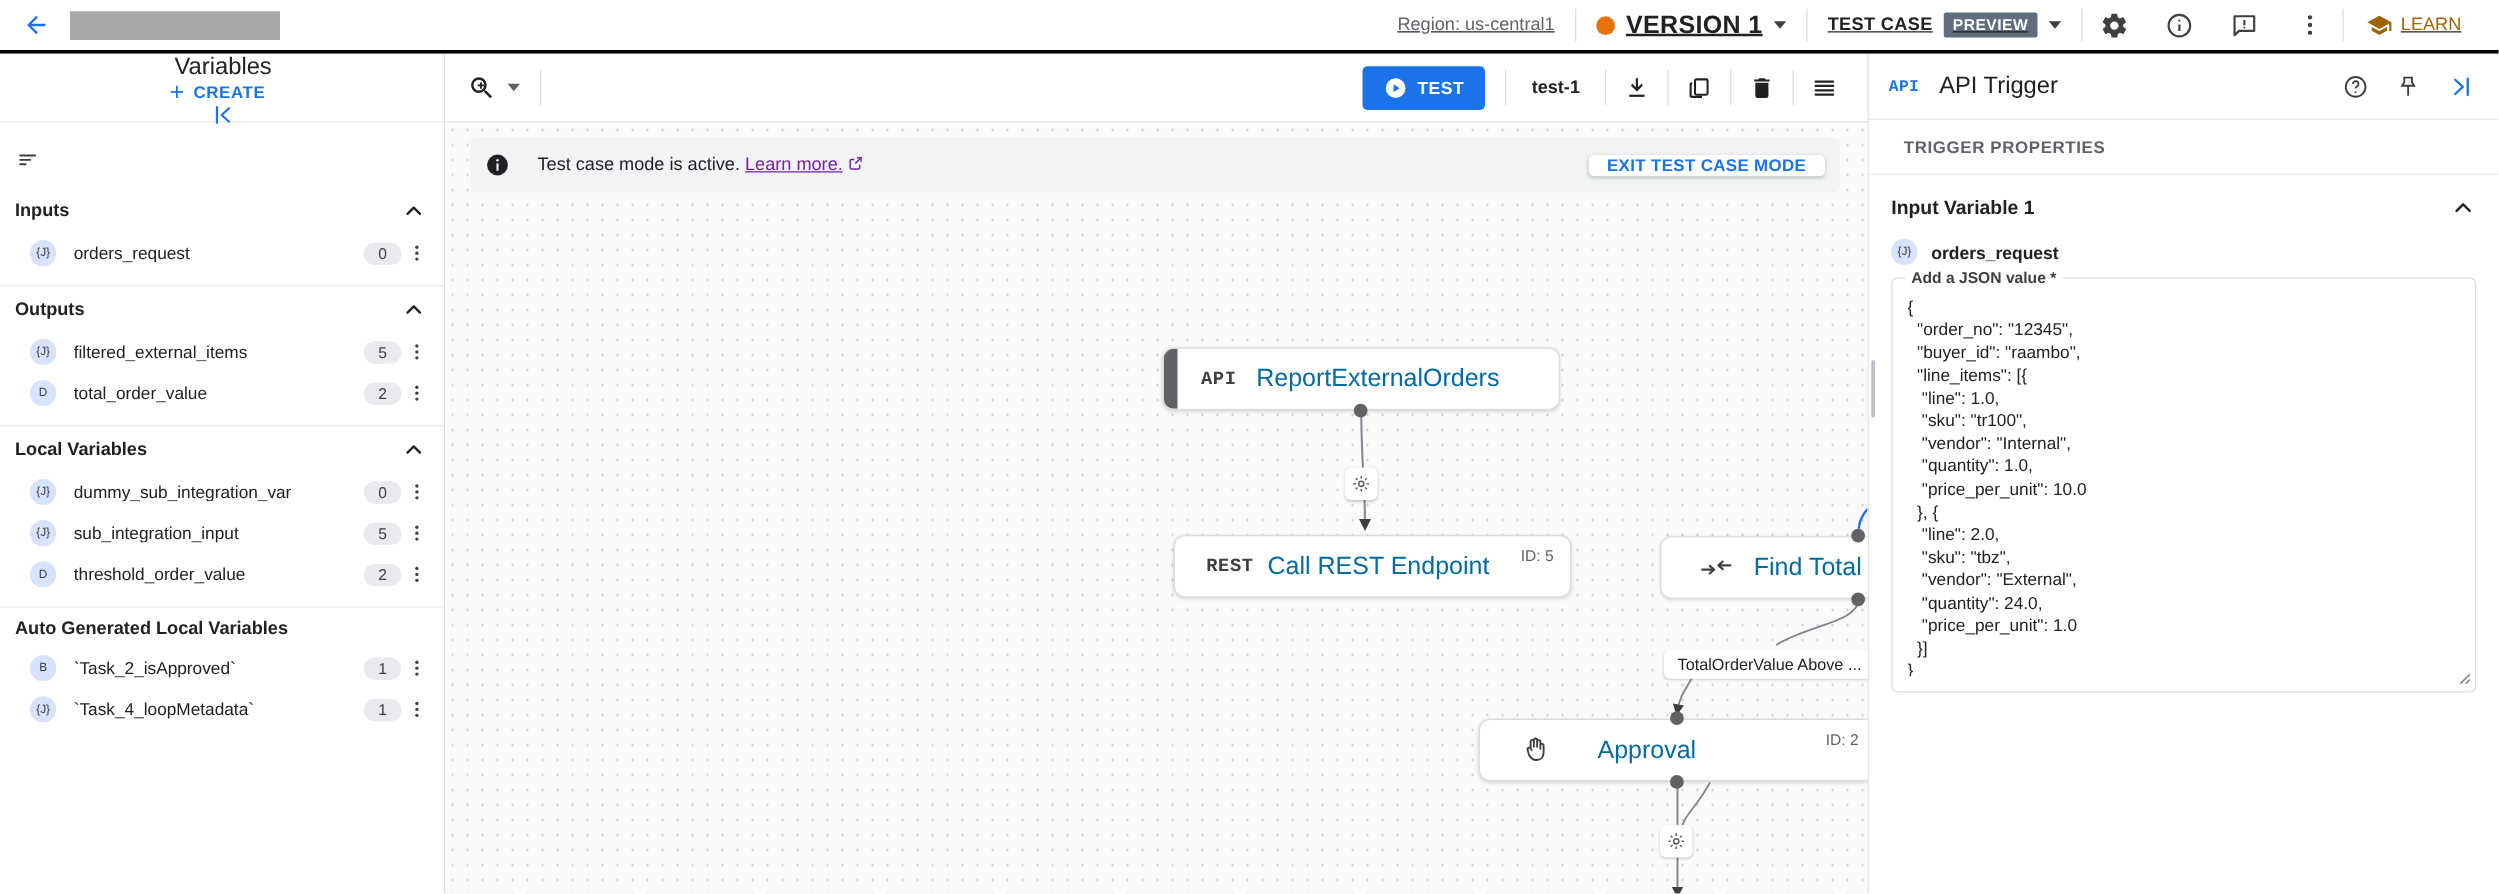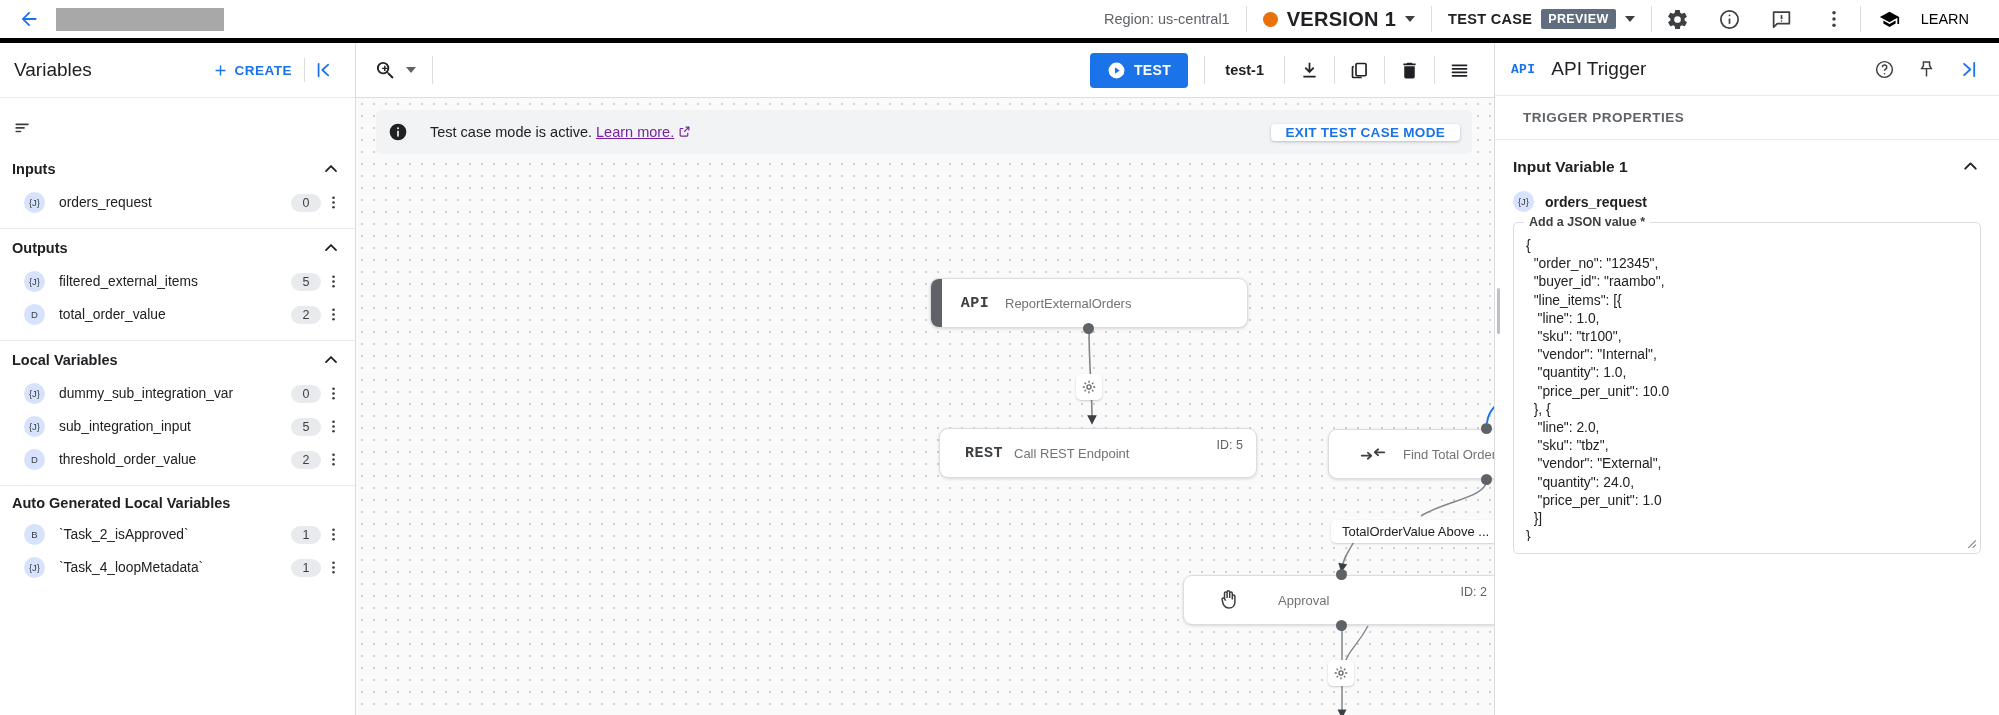--- a/index.html
+++ b/index.html
@@ -7,50 +7,50 @@
     width: 1999px; height: 715px;
     font-family: "Liberation Sans", sans-serif;
     background: #fff; color: #202124;
     overflow: hidden;
   }
   .app { position: relative; width: 1999px; height: 715px; display: flex; flex-direction: column; }
 
   
   .topbar {
     height: 43px; min-height: 43px; display: flex; align-items: center;
-    border-bottom: 5px solid #000000; background: #fff; padding: 0 14px;
+    border-bottom: 3px solid #000000; background: #fff; padding: 0 14px; text-decoration: underline;
   }
   .back-arrow { width: 30px; height: 30px; display: flex; align-items: center; justify-content: center;
     color: #1a73e8; cursor: pointer; }
   .redacted { width: 168px; height: 23px; background: #a8a8a8; margin-left: 12px; }
   .topbar-spacer { flex: 1; }
   .region-text { font-size: 14.5px; color: #5f6368; padding-right: 16px; }
   .tb-div { width: 1px; height: 26px; background: #dadce0; }
   .version-chip { display: flex; align-items: center; gap: 9px; padding: 0 16px; cursor: pointer; }
   .ver-dot { width: 15px; height: 15px; border-radius: 50%; }
   .ver-label { font-size: 20px; font-weight: bold; letter-spacing: .3px; color: #202124; }
   .caret { width: 0; height: 0; border-left: 5px solid transparent; border-right: 5px solid transparent;
     border-top: 6px solid #3c4043; }
   .testcase-chip { display: flex; align-items: center; gap: 9px; padding: 0 16px; cursor: pointer; }
   .tc-label { font-size: 14.5px; font-weight: bold; letter-spacing: .3px; }
   .tc-badge { background: #5f6d7e; color: #fff; font-size: 12.5px; font-weight: bold;
     padding: 3px 7px; border-radius: 2px; letter-spacing: .4px; }
   .tb-icon { width: 52px; height: 43px; display: flex; align-items: center; justify-content: center;
     cursor: pointer; color: #3c4043; }
-  .learn { display: flex; align-items: center; gap: 21px; padding: 0 16px 0 18px; color: #000000;
+  .learn { display: flex; align-items: center; gap: 7px; padding: 0 16px 0 18px; color: #a16207;
     font-size: 14.5px; cursor: pointer; }
 
   
   .body { flex: 1; display: flex; min-height: 0; }
 
   
   .sidebar { width: 356px; min-width: 356px; border-right: 1px solid #dadce0;
     display: flex; flex-direction: column; background: #fff; }
   .sb-head { height: 55px; min-height: 55px; display: flex; align-items: center; padding: 0 12px 0 14px;
-    border-bottom: 1px solid #e8eaed; }
+    border-bottom: 1px solid #e8eaed; flex-direction: column; }
   .sb-title { font-size: 19px; color: #202124; flex: 1; }
   .sb-create { display: flex; align-items: center; gap: 5px; color: #1a73e8; font-size: 13.5px;
     font-weight: bold; letter-spacing: .5px; cursor: pointer; padding-right: 12px; }
   .sb-div { width: 1px; height: 24px; background: #dadce0; }
   .sb-collapse { width: 38px; display: flex; align-items: center; justify-content: center;
     color: #1a73e8; cursor: pointer; }
   .sb-search-row { display: flex; align-items: center; padding: 14px 8px 10px 8px; gap: 6px; }
   .search-box { flex: 1; height: 35px; border: 1px solid #dadce0; border-radius: 4px;
     display: flex; align-items: center; padding: 0 10px; }
   .search-box input { flex: 1; border: none; outline: none; font-size: 13.5px;
@@ -107,21 +107,21 @@
   
   .node { position: absolute; background: #fff; border: 1px solid #dadce0; border-radius: 9px;
     box-shadow: 0 1px 3px rgba(60,64,67,.18); display: flex; align-items: center;
     padding: 0 14px; cursor: pointer; overflow: hidden; }
   .node-accent { position: absolute; left: 0; top: 0; bottom: 0; width: 11px; background: #5f6368; }
   .node-icon { width: 60px; flex: none; display: flex; align-items: center; justify-content: center;
     color: #3c4043; }
   .node-icon .api-tag { font-family: "Liberation Mono", monospace; font-size: 15px;
     font-weight: bold; letter-spacing: .5px; }
   .node-body { flex: 1; min-width: 0; }
-  .node-title { font-size: 13px; color: #737373; white-space: nowrap; overflow: hidden;
+  .node-title { font-size: 20px; color: #0369a1; white-space: nowrap; overflow: hidden;
     text-overflow: ellipsis; }
   .node-id { font-size: 12.5px; color: #5f6368; position: absolute; right: 13px; top: 9px; }
   .port { position: absolute; width: 11px; height: 11px; border-radius: 50%; background: #5f6368; }
   .gear { position: absolute; width: 26px; height: 26px; border-radius: 5px; background: #fff;
     box-shadow: 0 1px 2px rgba(60,64,67,.25); display: flex; align-items: center;
     justify-content: center; color: #5f6368; cursor: pointer; }
   .edge-label { position: absolute; background: #fff; border-radius: 5px; padding: 4px 11px;
     font-size: 13px; color: #202124; box-shadow: 0 1px 2px rgba(60,64,67,.22); white-space: nowrap; }
   svg.edges { position: absolute; left: 0; top: 0; width: 100%; height: 100%; pointer-events: none; }
 

